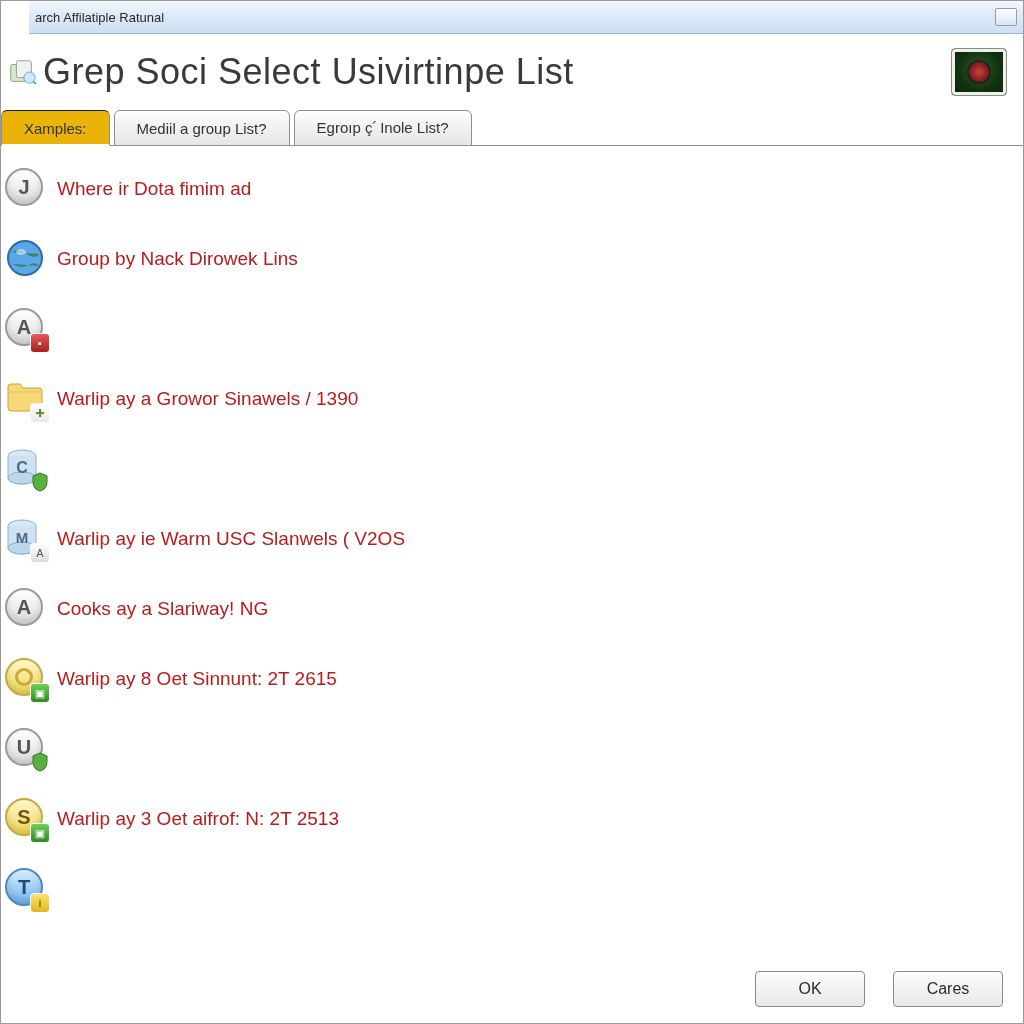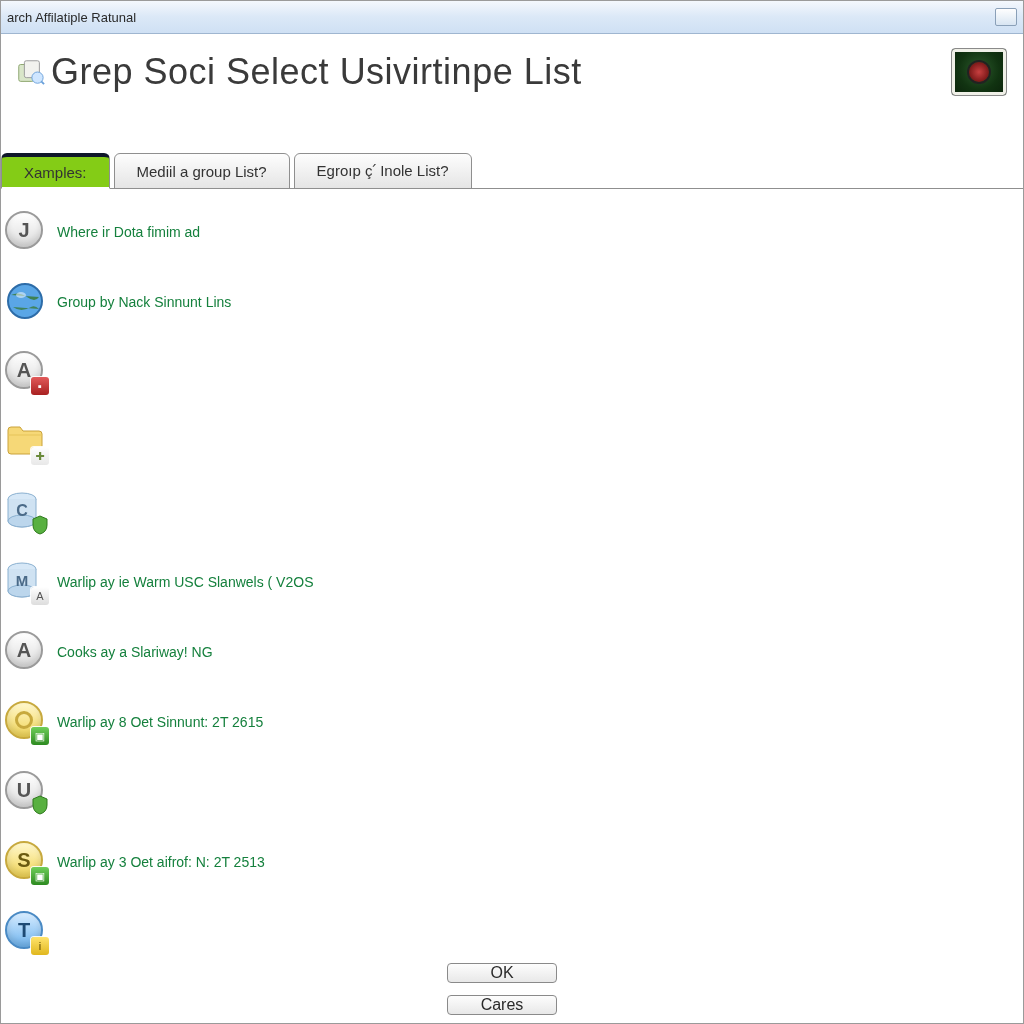--- a/index.html
+++ b/index.html
@@ -1,36 +1,36 @@
 <!DOCTYPE html>
 <html><head>
 <meta charset="utf-8">
 <style>
   * { box-sizing: border-box; margin: 0; padding: 0; }
   html, body { width: 1024px; height: 1024px; overflow: hidden; font-family: "Segoe UI", Tahoma, sans-serif; background: #fff; }
   .window { width: 1024px; height: 1024px; display: flex; flex-direction: column; border: 1px solid #9a9a9a; }
-  .titlebar { height: 26px; background: linear-gradient(to bottom, #f4f8fd 0%, #dbe8f7 50%, #cfe0f4 100%); display: flex; align-items: center; padding: 16px 6px; border-bottom: 1px solid #9fb6d0; font-size: 13px; color: #2a2a2a; }
+  .titlebar { height: 26px; background: linear-gradient(to bottom, #f4f8fd 0%, #dbe8f7 50%, #cfe0f4 100%); display: flex; align-items: center; padding: 16px 6px; border-bottom: 1px solid #9fb6d0; font-size: 13px; color: #2a2a2a; margin-left: 28px; }
   .titlebar .spacer { flex: 1; }
   .titlebar .sysbtn { width: 22px; height: 18px; border: 1px solid #8aa0b8; border-radius: 2px; background: linear-gradient(to bottom,#fefefe,#d8e5f2); margin-left: 4px; }
-  .header-row { display: flex; align-items: center; padding: 14px 16px 6px 14px; }
+  .header-row { display: flex; align-items: center; padding: 14px 16px 6px 6px; }
   .header-icon { width: 30px; height: 30px; margin-right: 6px; position: relative; }
   .header-icon svg { width: 30px; height: 30px; }
   .page-title { font-size: 36px; font-weight: 400; color: #3a3a3a; letter-spacing: 0.5px; }
   .logo-box { margin-left: auto; width: 56px; height: 48px; border: 1px solid #8a8a8a; border-radius: 4px; background: radial-gradient(circle at 50% 45%, #2c5a2c 0%, #113311 55%, #0a200a 100%); position: relative; box-shadow: inset 0 0 0 3px #f0f0e8; }
   .logo-box::before { content: ""; position: absolute; left: 50%; top: 50%; width: 20px; height: 20px; transform: translate(-50%,-50%); border-radius: 50%; background: radial-gradient(circle,#c84040 0%, #7a1818 70%); box-shadow: 0 0 0 2px #222; }
   .tabarea { display: flex; align-items: flex-end; padding: 8px 0 0 0; border-bottom: none; }
   .tab { height: 36px; display: flex; align-items: center; padding: 0 22px; font-size: 15px; color: #333; border: 1px solid #8f8f8f; border-bottom: 1px solid #8f8f8f; border-radius: 6px 6px 0 0; background: linear-gradient(to bottom,#fdfdfd,#e5e5e5); margin-right: 4px; position: relative; }
-  .tab.active { border-top: 4px solid #0f172a; background: #84cc16; border-bottom-color: #fff; z-index: 2; margin-top: 43px; }
+  .tab.active { border-top: 1px solid #0f172a; background: #eab308; border-bottom-color: #fff; z-index: 2; }
   .tab.active::after { content:""; position:absolute; left:0; right:0; bottom:-1px; height:2px; background:#fff; }
   .tab-divider-row { border-bottom: 1px solid #8f8f8f; margin-top: -1px; }
   .list-area { flex: 1; overflow: hidden; padding: 8px 0 0 2px; }
   .list-item { display: flex; align-items: center; height: 70px; padding-left: 2px; }
   .item-icon { width: 42px; height: 42px; margin-right: 10px; position: relative; flex-shrink: 0; }
-  .item-text { font-size: 14px; color: #15803d; }
-  .footer { height: 52px; display: flex; align-items: center; justify-content: flex-end; padding: 0 20px 8px 0; gap: 12px; flex-direction: column; }
+  .item-text { font-size: 19px; color: #b91c1c; }
+  .footer { height: 52px; display: flex; align-items: flex-start; justify-content: flex-end; padding: 0 20px 8px 0; gap: 28px; }
   .btn { min-width: 110px; height: 36px; border: 1px solid #8a8a8a; border-radius: 4px; background: linear-gradient(to bottom,#fdfdfd,#e8e8e8); font-size: 16px; color: #2a2a2a; display: flex; align-items: center; justify-content: center; }
   
   .round-letter { width: 38px; height: 38px; border-radius: 50%; border: 2px solid #9a9a9a; background: linear-gradient(to bottom,#fff,#dcdcdc); display:flex; align-items:center; justify-content:center; font-weight:600; color:#555; font-size:20px; box-shadow: inset 0 -4px 6px rgba(0,0,0,0.12); }
   .round-letter.yellow { background: linear-gradient(to bottom,#fff7cc,#f1d557); border-color:#c7a93e; color:#6a5a10; }
   .round-letter.blue { background: linear-gradient(to bottom,#d7ecff,#6fb4ee); border-color:#4a8ac4; color:#1e4a74; }
   .badge { position:absolute; right:-2px; bottom:-2px; width:18px; height:18px; border-radius:3px; display:flex; align-items:center; justify-content:center; font-size:11px; color:#fff; box-shadow: 0 0 0 1px rgba(255,255,255,0.9); }
   .badge.red { background: linear-gradient(to bottom,#e25a5a,#a82020); }
   .badge.green { background: linear-gradient(to bottom,#6fce5a,#2d8a20); }
   .badge.white { background: linear-gradient(to bottom,#fff,#ddd); color:#555; }
   .badge.yellow { background: linear-gradient(to bottom,#ffe36b,#e0b71f); color:#5a4600; }
@@ -89,38 +89,39 @@
 
     <div class="list-item">
       <div class="item-icon">
         <svg class="globe" viewBox="0 0 40 40">
             <circle cx="20" cy="20" r="17" fill="#5aa6e6" stroke="#2d6ca8" stroke-width="2"></circle>
             <path d="M6 14 Q14 10 22 16 Q30 22 34 16" fill="#3a7a3a" opacity="0.85"></path>
             <path d="M8 26 Q16 32 26 26 Q30 24 34 28" fill="#3a7a3a" opacity="0.8"></path>
             <ellipse cx="16" cy="14" rx="5" ry="3" fill="#fff" opacity="0.5"></ellipse>
           </svg>
       </div>
-      <div class="item-text">Group by Nack Sinnunt Lins</div>
+      <div class="item-text">Group by Nack Dirowek Lins</div>
     </div>
 
     <div class="list-item">
       <div class="item-icon">
         <div class="round-letter">A</div>
         <div class="badge red">▪</div>
       </div>
     </div>
 
     <div class="list-item">
       <div class="item-icon">
         <svg class="folder" viewBox="0 0 40 36">
             <path d="M3 10 L3 30 Q3 33 6 33 L34 33 Q37 33 37 30 L37 13 Q37 10 34 10 L18 10 L15 6 L6 6 Q3 6 3 9 Z" fill="#f6d877" stroke="#caa23a"></path>
             <path d="M3 14 L37 14" stroke="#e6c45a"></path>
           </svg>
         <div class="badge" style="background:linear-gradient(to bottom,#fff,#e8e8e8);color:#6a8a3a;">✚</div>
       </div>
+      <div class="item-text">Warlip ay a Growor Sinawels / 1390</div>
     </div>
 
     <div class="list-item">
       <div class="item-icon">
         <svg class="cylinder" viewBox="0 0 34 40">
             <ellipse cx="17" cy="8" rx="14" ry="6" fill="#d7e8f7" stroke="#8ab0d0"></ellipse>
             <path d="M3 8 L3 30 A14 6 0 0 0 31 30 L31 8" fill="#cfe2f2" stroke="#8ab0d0"></path>
             <ellipse cx="17" cy="30" rx="14" ry="6" fill="#bcd6ec" stroke="#8ab0d0"></ellipse>
             <text x="17" y="25" text-anchor="middle" font-size="16" font-weight="700" fill="#4a6a88">C</text>
           </svg>

